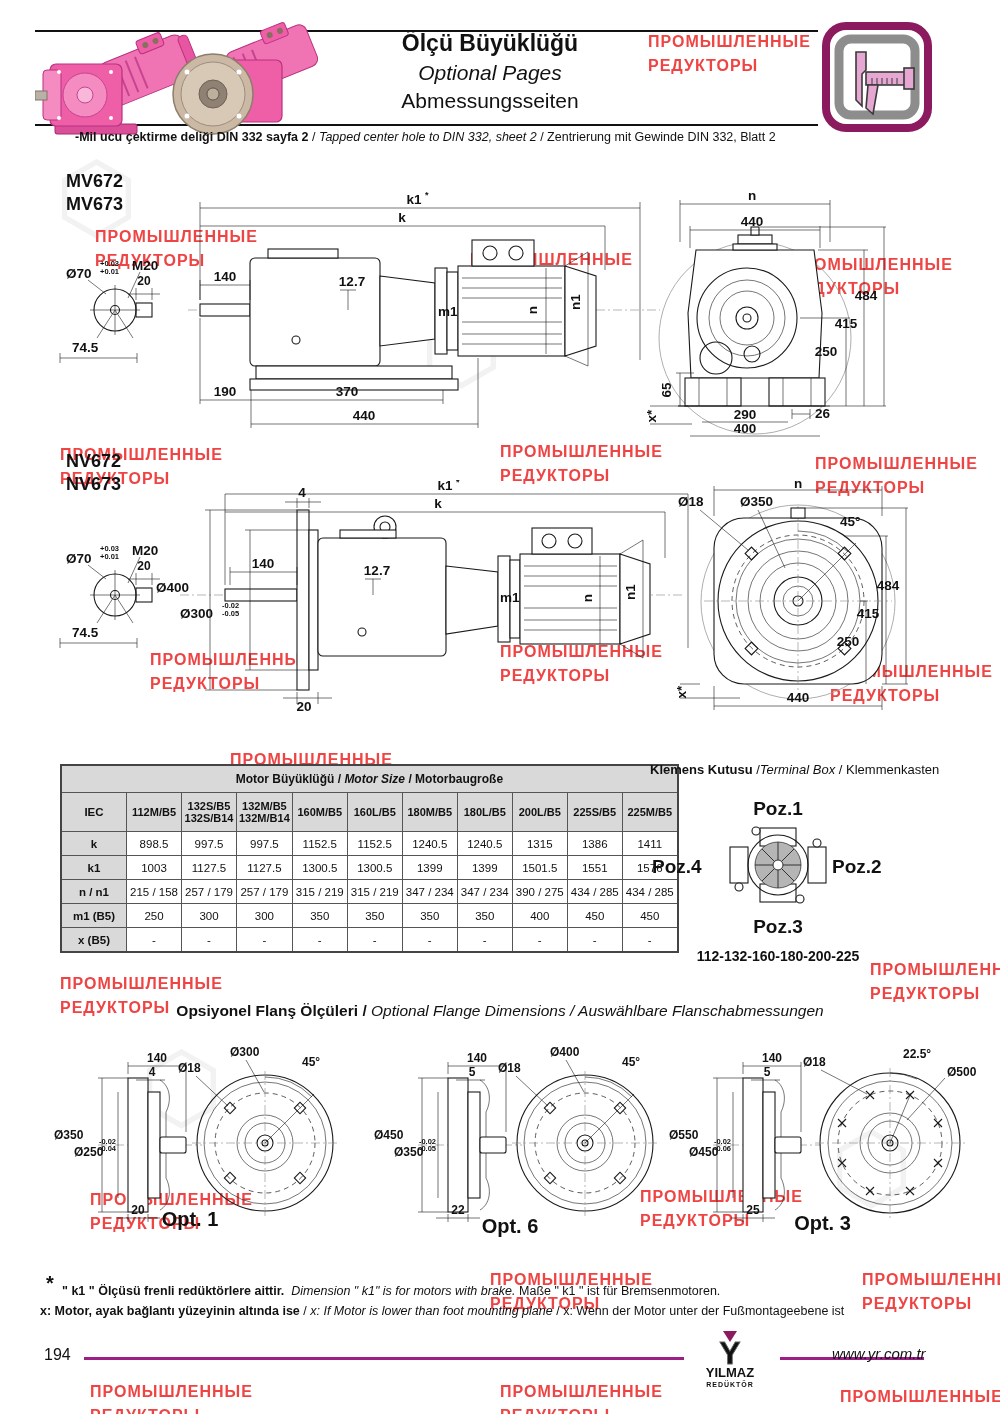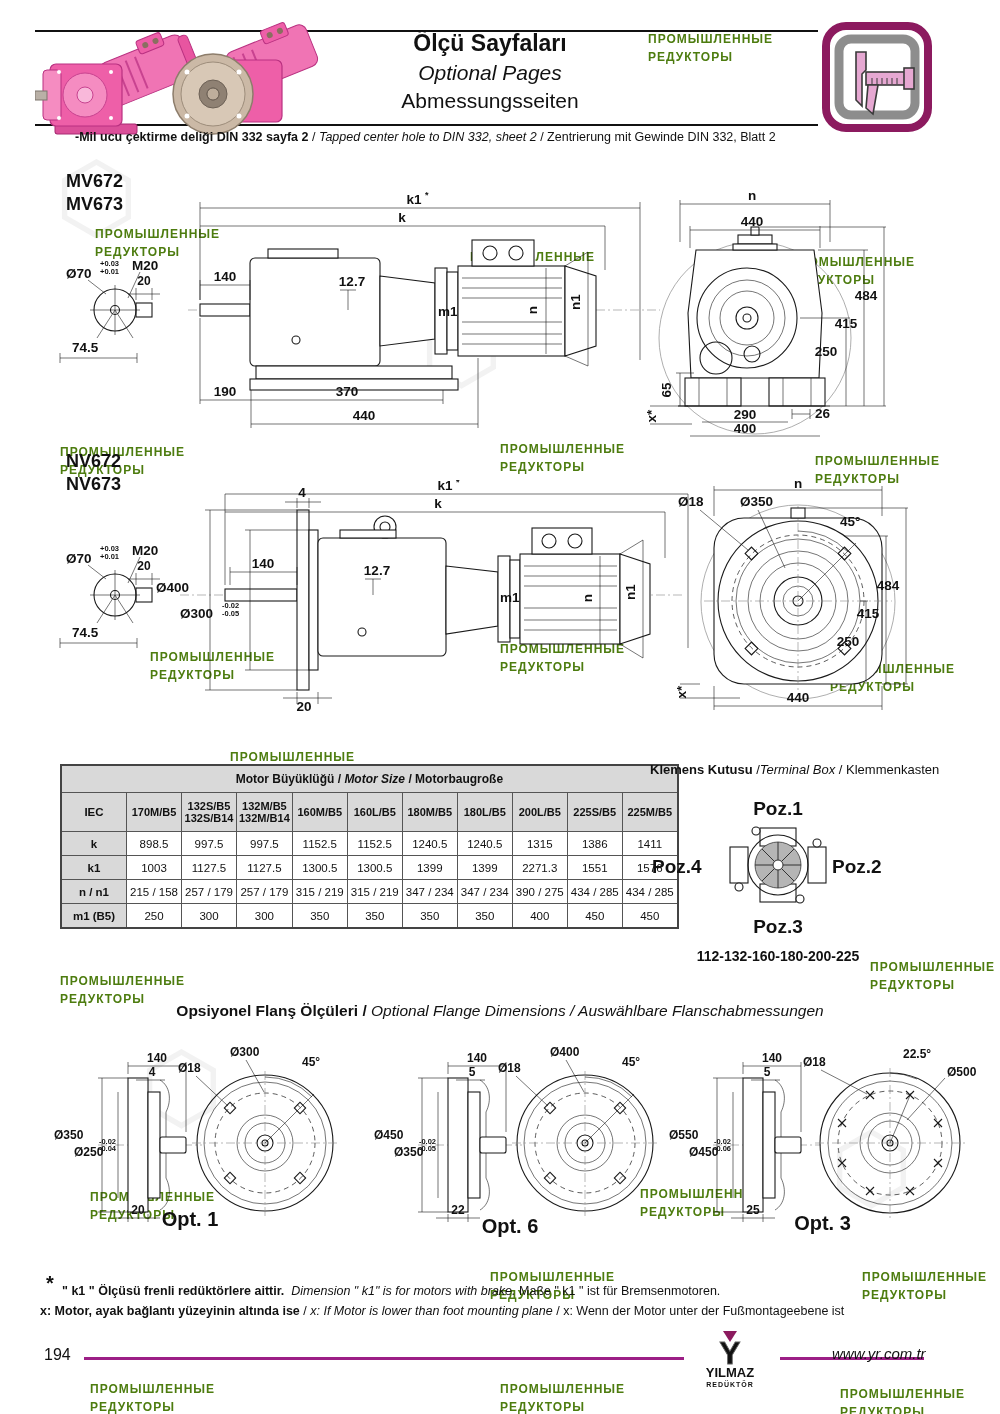--- a/index.html
+++ b/index.html
@@ -1,19 +1,19 @@
 <!DOCTYPE html>
 <html><head>
 <meta charset="utf-8">
 <style>
   html,body{margin:0;padding:0;background:#fff}
   .page{position:relative;width:1000px;height:1414px;background:#fff;overflow:hidden;
         font-family:"Liberation Sans",sans-serif;color:#111}
   
-  .wm{position:absolute;color:#4d7c0f;font-weight:bold;font-size:12px;line-height:1.5;
+  .wm{position:absolute;color:#ef4444;font-weight:bold;font-size:16px;line-height:1.5;
       letter-spacing:1px;z-index:0;white-space:nowrap}
   .hex{position:absolute;color:#f2f2f2;font-size:95px;z-index:0;line-height:1}
   
   .hline{position:absolute;left:35px;width:783px;height:2px;background:#111;z-index:1}
   .title-block{position:absolute;left:320px;top:28px;width:340px;text-align:center;z-index:2}
   .t1{font-size:23px;font-weight:bold;line-height:1.35}
   .t2{font-size:21px;font-style:italic;line-height:1.35}
   .t3{font-size:21px;line-height:1.35}
   .note{position:absolute;left:75px;top:130px;font-size:12.5px;z-index:2;white-space:nowrap}
   .b{font-weight:bold}.i{font-style:italic}
@@ -83,21 +83,21 @@
   <div class="wm" style="left:490px;top:1268px"><span>ПРОМЫШЛЕННЫЕ</span><br><span>РЕДУКТОРЫ</span></div>
   <div class="wm" style="left:862px;top:1268px"><span>ПРОМЫШЛЕННЫЕ</span><br><span>РЕДУКТОРЫ</span></div>
   <div class="wm" style="left:90px;top:1380px"><span>ПРОМЫШЛЕННЫЕ</span><br><span>РЕДУКТОРЫ</span></div>
   <div class="wm" style="left:500px;top:1380px"><span>ПРОМЫШЛЕННЫЕ</span><br><span>РЕДУКТОРЫ</span></div>
   <div class="wm" style="left:840px;top:1385px"><span>ПРОМЫШЛЕННЫЕ</span><br><span>РЕДУКТОРЫ</span></div>
 
   <div class="hline" style="top:30px"></div>
   <div class="hline" style="top:124px"></div>
 
   <div class="title-block">
-    <div class="t1">Ölçü Sayfaları</div>
+    <div class="t1">Ölçü Büyüklüğü</div>
     <div class="t2">Optional Pages</div>
     <div class="t3">Abmessungsseiten</div>
   </div>
 
   <svg class="draw" style="left:35px;top:12px;z-index:2" width="285" height="132" viewBox="0 0 285 132">
     <g>
       <rect x="20" y="112" width="82" height="10" rx="2" fill="#d festivals"></rect>
       <rect x="20" y="112" width="82" height="10" rx="2" fill="#db4f99" stroke="#a82a73" stroke-width="1"></rect>
       <g transform="rotate(-22 105 60)">
         <rect x="68" y="38" width="88" height="46" rx="8" fill="#f074b4" stroke="#b93181" stroke-width="1"></rect>
@@ -470,21 +470,21 @@
 
   <table class="dim">
     <tbody>
         <tr>
       <th class="ttl" colspan="11">
         <span class="b">Motor Büyüklüğü</span><span> / </span><span class="i">Motor Size</span><span> / </span><span>Motorbaugroße</span>
       </th>
     </tr>
     <tr>
       <th class="hd lbl">IEC</th>
-      <th class="hd col">170M/B5</th>
+      <th class="hd col">112M/B5</th>
       <th class="hd col">132S/B5
 132S/B14</th>
       <th class="hd col">132M/B5
 132M/B14</th>
       <th class="hd col">160M/B5</th>
       <th class="hd col">160L/B5</th>
       <th class="hd col">180M/B5</th>
       <th class="hd col">180L/B5</th>
       <th class="hd col">200L/B5</th>
       <th class="hd col">225S/B5</th>
@@ -505,21 +505,21 @@
     </tr>
     <tr>
       <th class="hd lbl">k1</th>
       <td>1003</td>
       <td>1127.5</td>
       <td>1127.5</td>
       <td>1300.5</td>
       <td>1300.5</td>
       <td>1399</td>
       <td>1399</td>
-      <td>2271.3</td>
+      <td>1501.5</td>
       <td>1551</td>
       <td>1576</td>
     </tr>
     <tr>
       <th class="hd lbl">n / n1</th>
       <td>215 / 158</td>
       <td>257 / 179</td>
       <td>257 / 179</td>
       <td>315 / 219</td>
       <td>315 / 219</td>
@@ -534,20 +534,33 @@
       <td>250</td>
       <td>300</td>
       <td>300</td>
       <td>350</td>
       <td>350</td>
       <td>350</td>
       <td>350</td>
       <td>400</td>
       <td>450</td>
       <td>450</td>
+    </tr>
+    <tr>
+      <th class="hd lbl">x (B5)</th>
+      <td>-</td>
+      <td>-</td>
+      <td>-</td>
+      <td>-</td>
+      <td>-</td>
+      <td>-</td>
+      <td>-</td>
+      <td>-</td>
+      <td>-</td>
+      <td>-</td>
     </tr>
   </tbody>
     </table>
 
   <div class="tb-title">
     <span class="b">Klemens Kutusu</span><span> /</span><span class="i">Terminal Box</span><span> / </span><span>Klemmenkasten</span>
   </div>
   <div class="poz" style="left:748px;top:798px;width:60px;text-align:center">Poz.1</div>
   <div class="poz" style="left:832px;top:856px">Poz.2</div>
   <div class="poz" style="left:748px;top:916px;width:60px;text-align:center">Poz.3</div>

